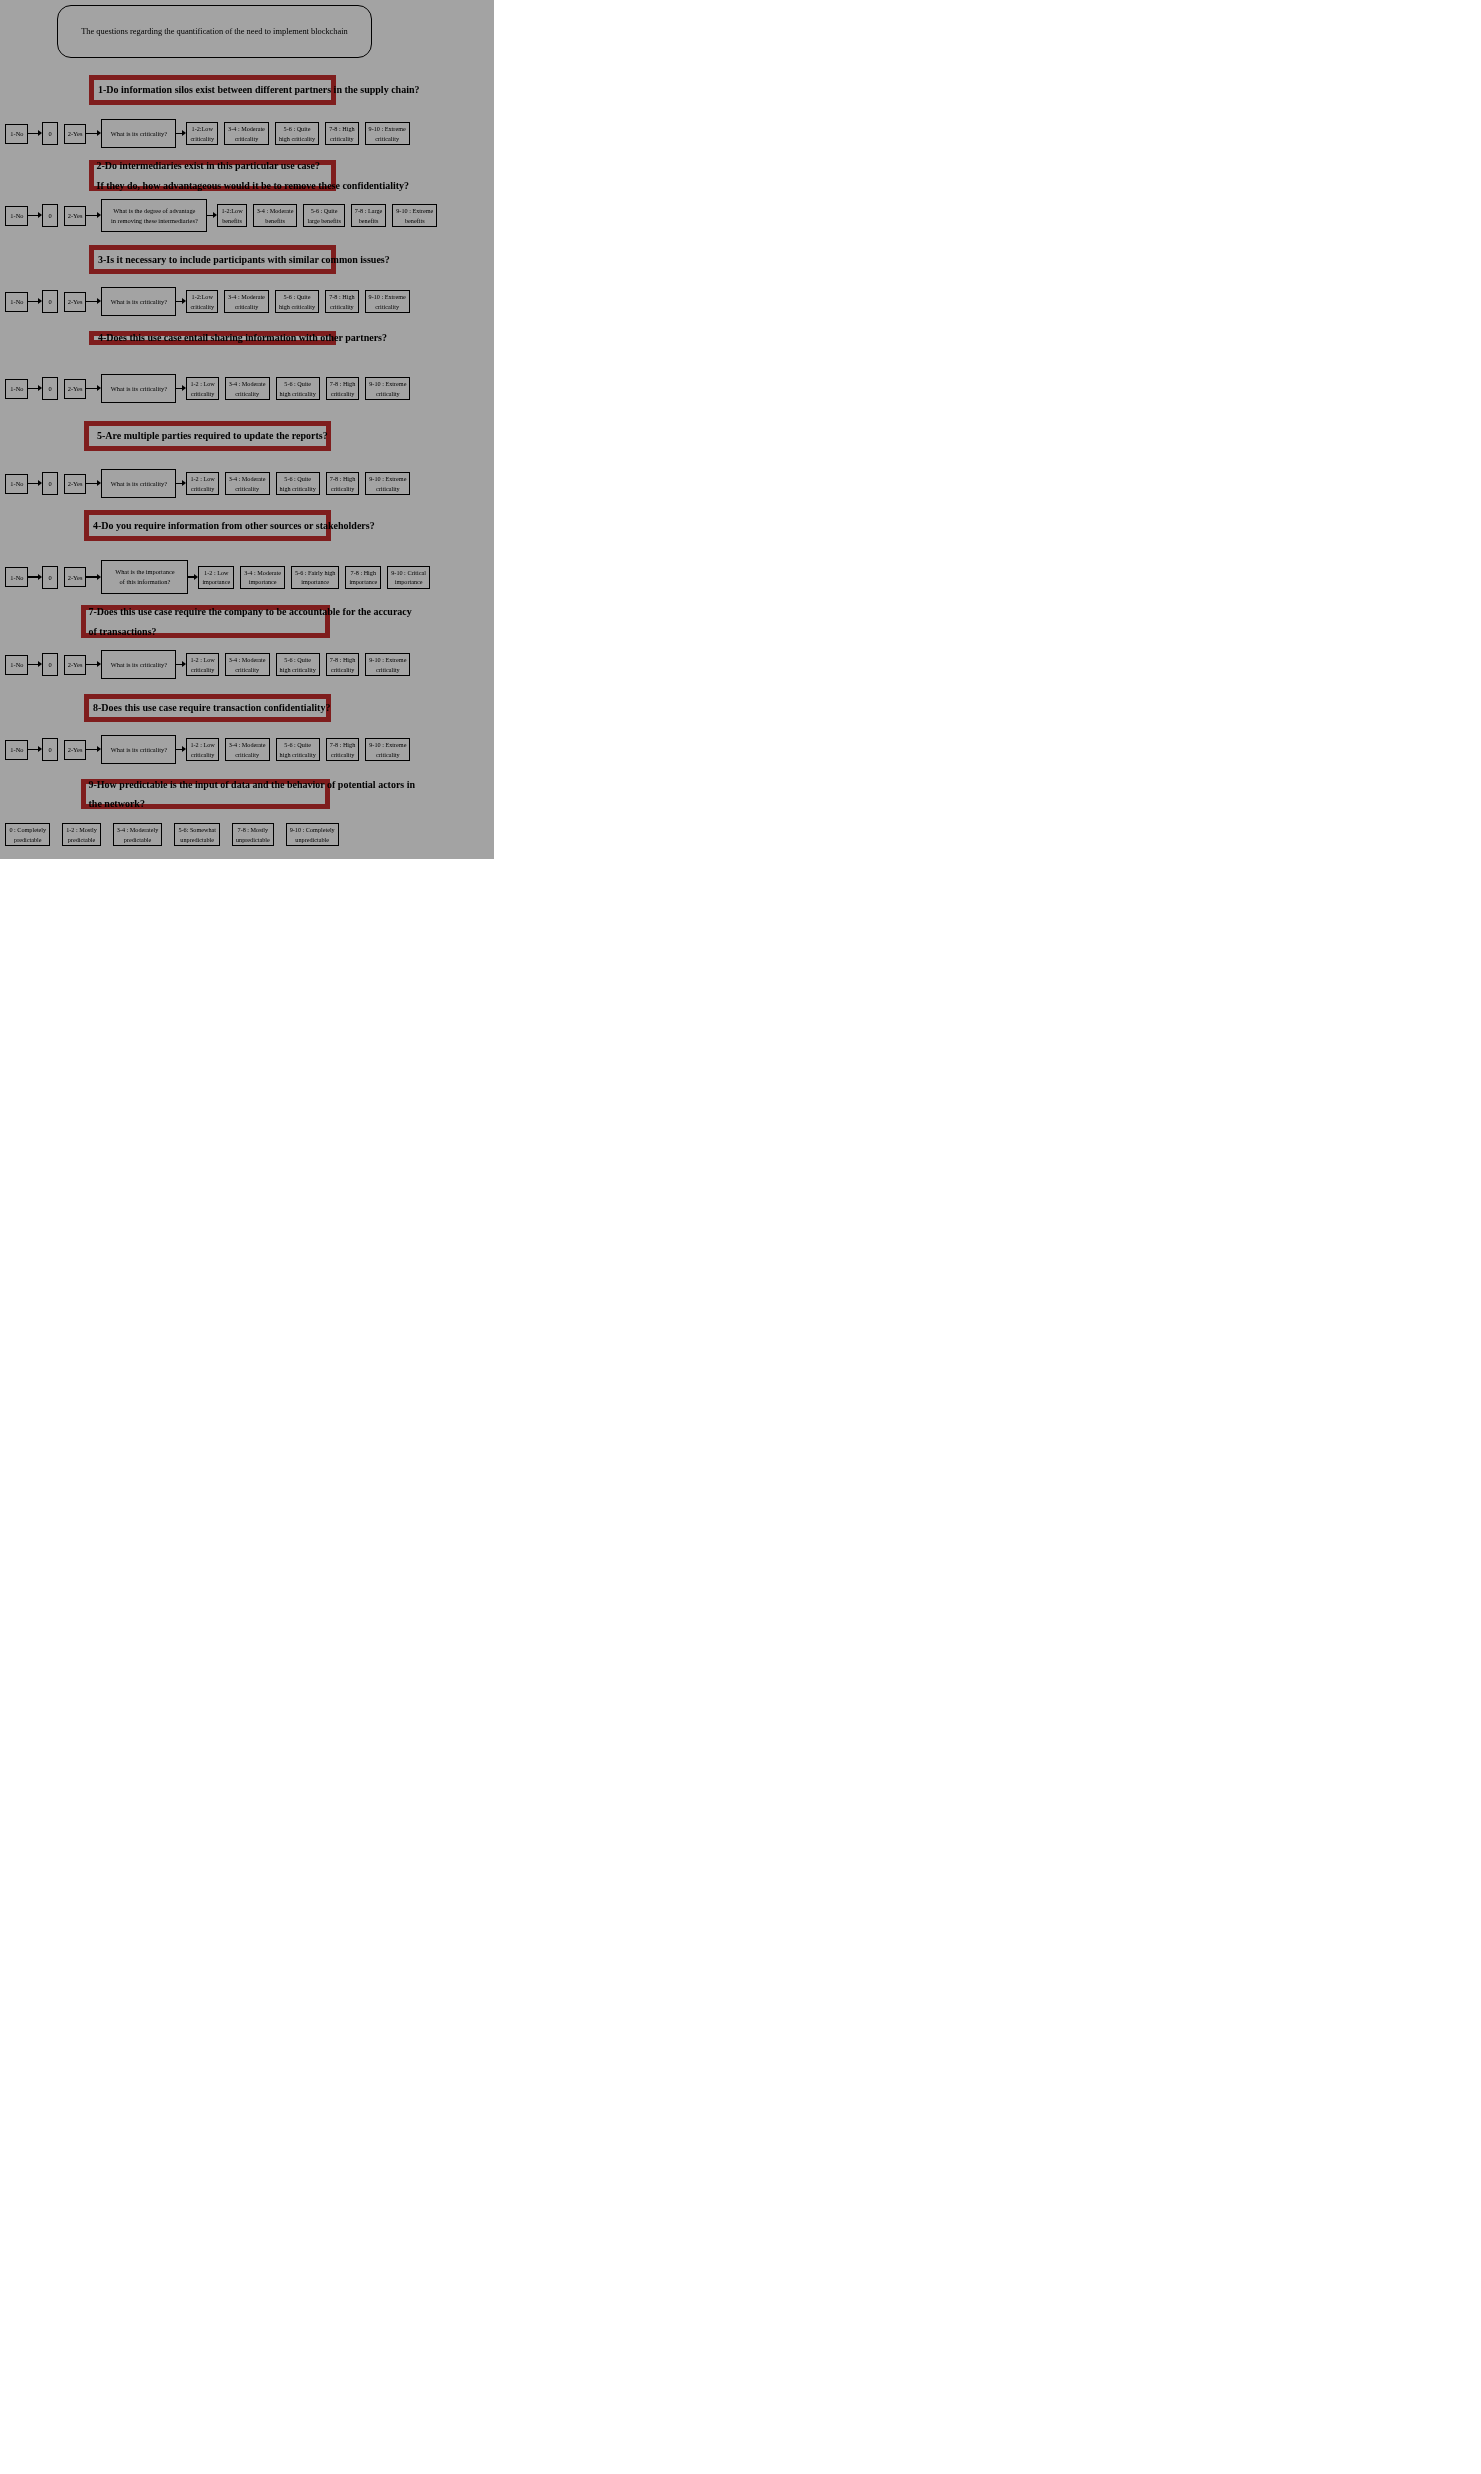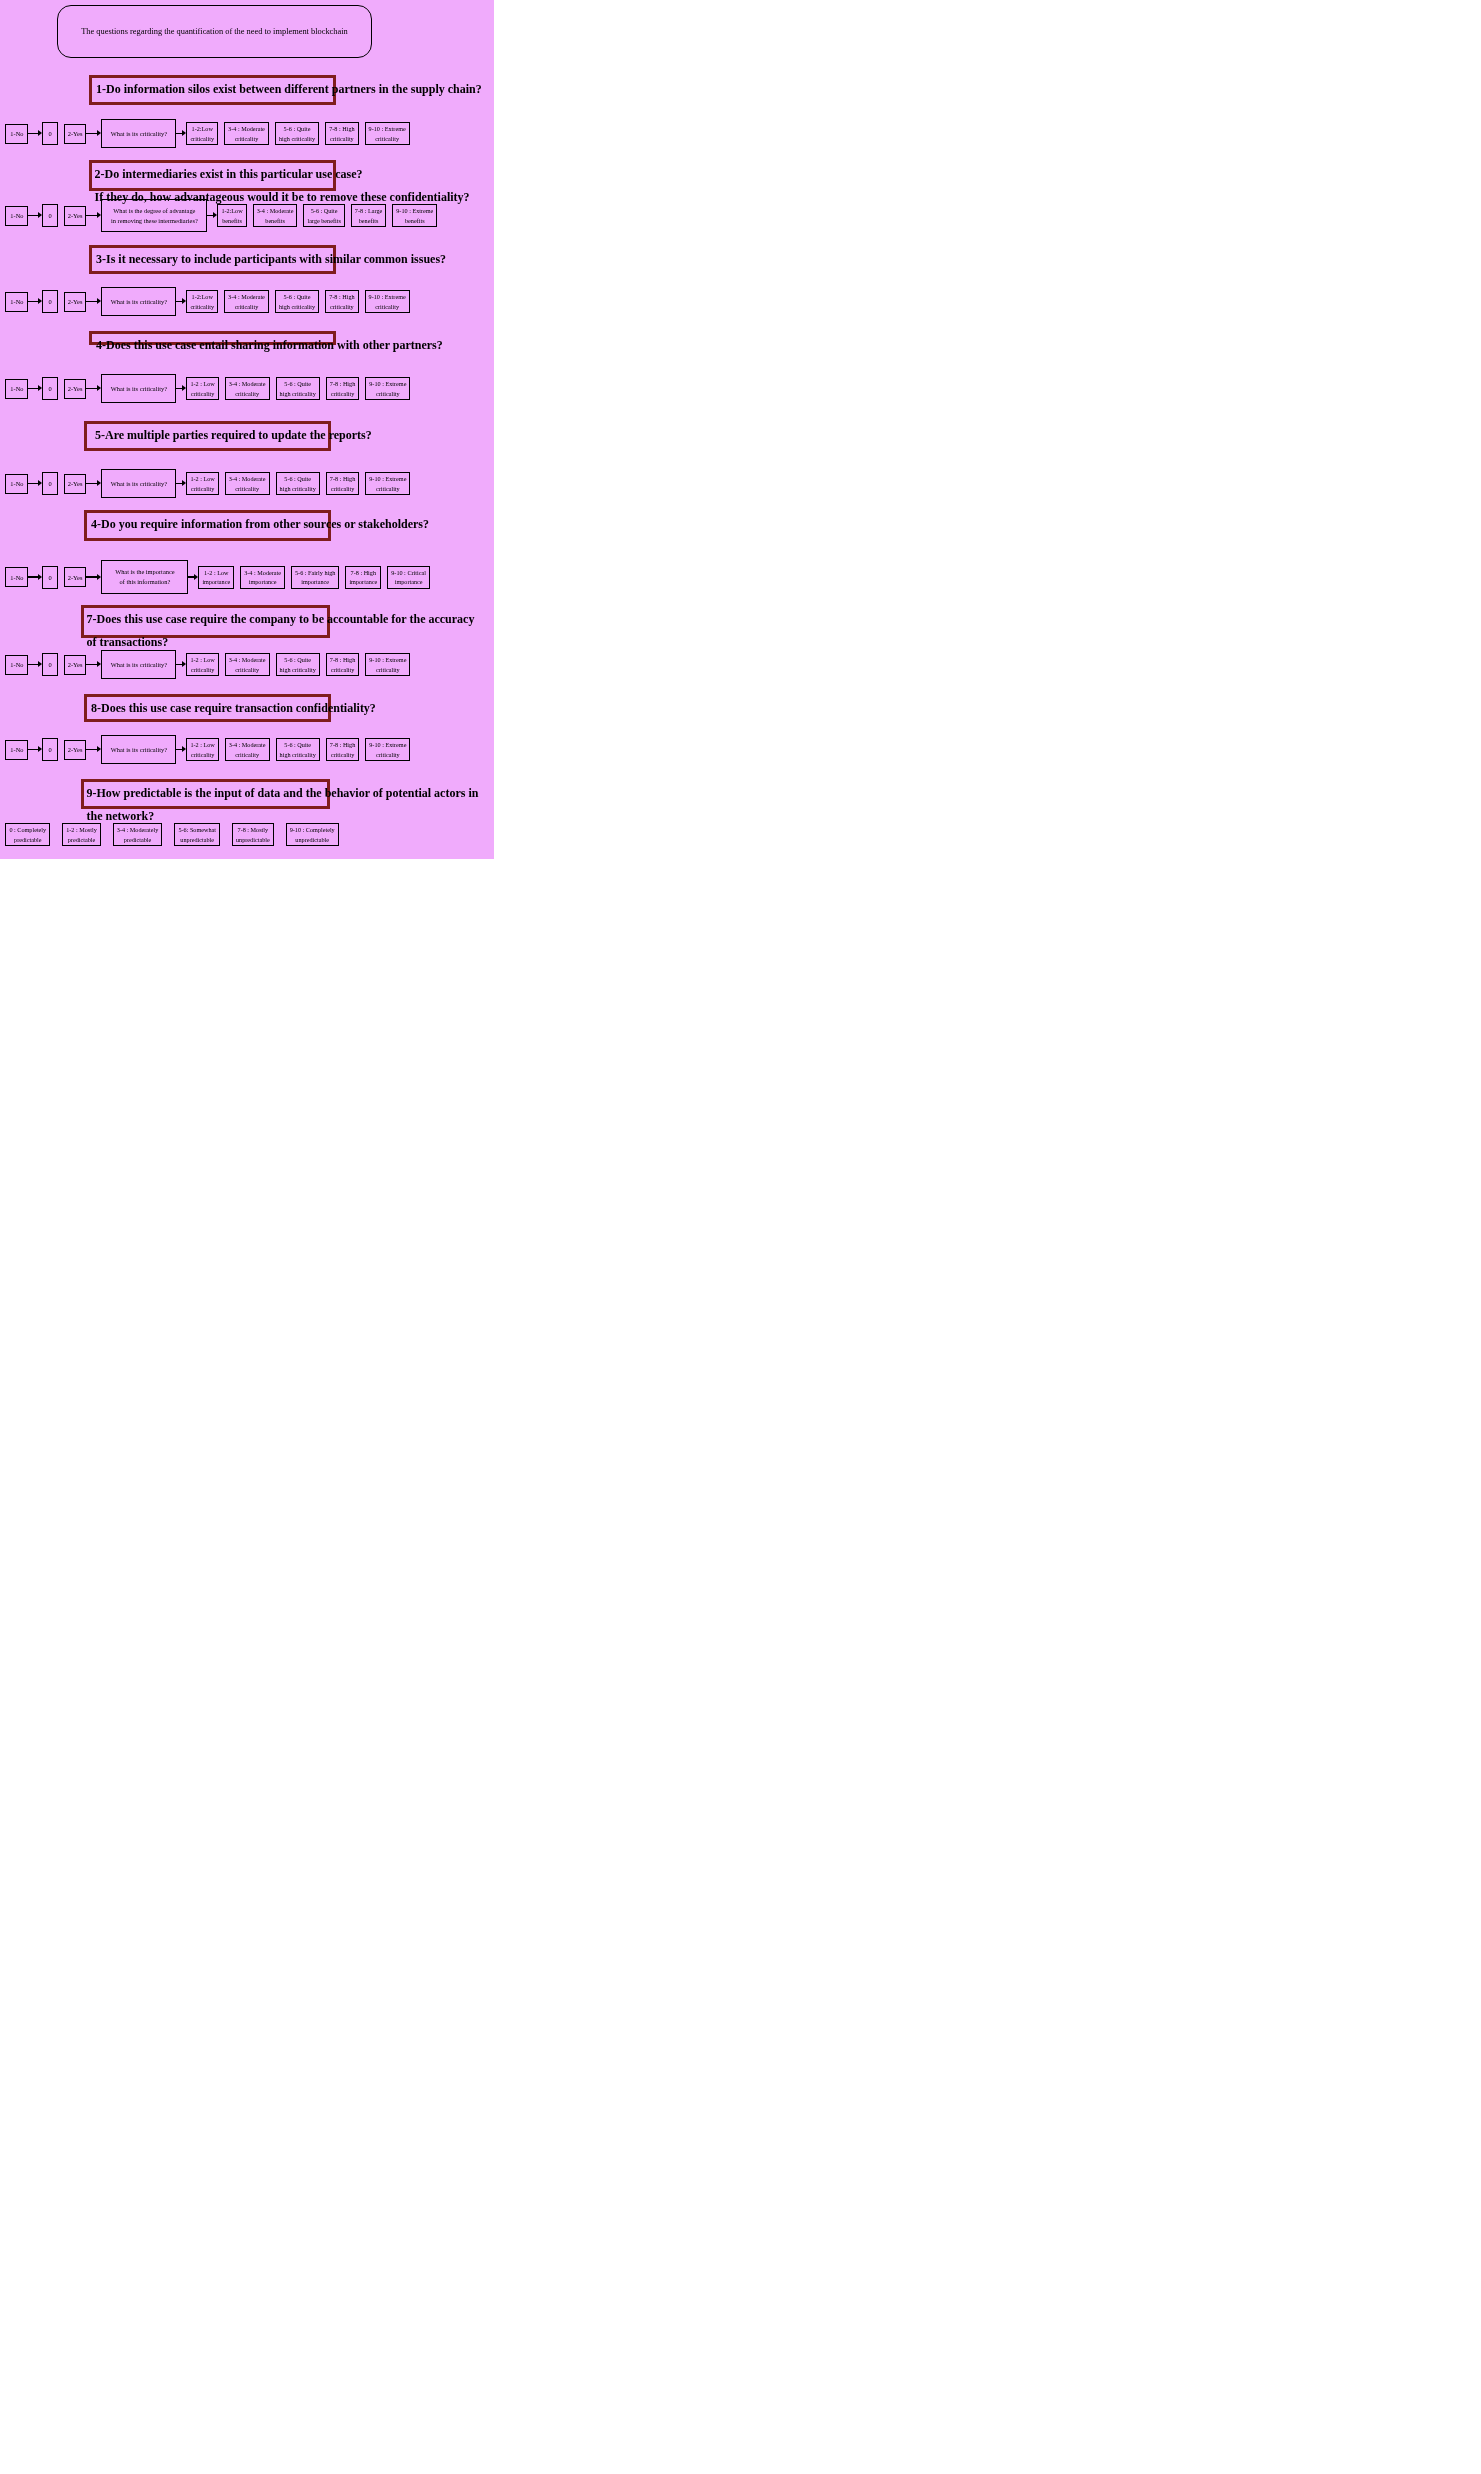--- a/index.html
+++ b/index.html
@@ -1,31 +1,31 @@
 <!DOCTYPE html>
 <html style="font-size:8px"><head>
 <meta charset="utf-8">
 <style>
   html,body{margin:0;padding:0;background:#fff;}
   .canvas{
-    position:relative;width:494px;height:859px;background:#f0abfc;
+    position:relative;width:494px;height:859px;background:#a3a3a3;
     font-family:"Liberation Serif","DejaVu Serif",serif;color:#000;
   }
   
   .title-box{
     position:absolute;left:57px;top:5.4px;width:315px;height:53px;
     border:1.2px solid #000;border-radius:14px;box-sizing:border-box;
     display:flex;align-items:center;justify-content:center;
   }
   .title-box .t{font-size:8.4px;white-space:nowrap;}
   
   .qbox{
-    position:absolute;border:3px solid #7f1d1d;box-sizing:border-box;
-    display:flex;flex-direction:column;justify-content:flex-start;
-    font-weight:bold;font-size:12px;line-height:1.95;padding:0 4px;
+    position:absolute;border:5px solid #7f1d1d;box-sizing:border-box;
+    display:flex;flex-direction:column;justify-content:center;
+    font-weight:bold;font-size:10px;line-height:1.95;padding:0 4px;
   }
   .qbox .ql{display:block;text-align:center;white-space:nowrap;}
   .qbox.left .ql{text-align:left;}
   .qbox.left{padding:0 2.5px;}
   
   .flow{position:absolute;left:5.4px;display:flex;align-items:center;}
   .sbox{
     border:1px solid #000;box-sizing:border-box;flex:none;
     display:flex;align-items:center;justify-content:center;
     font-size:6.4px;white-space:nowrap;

